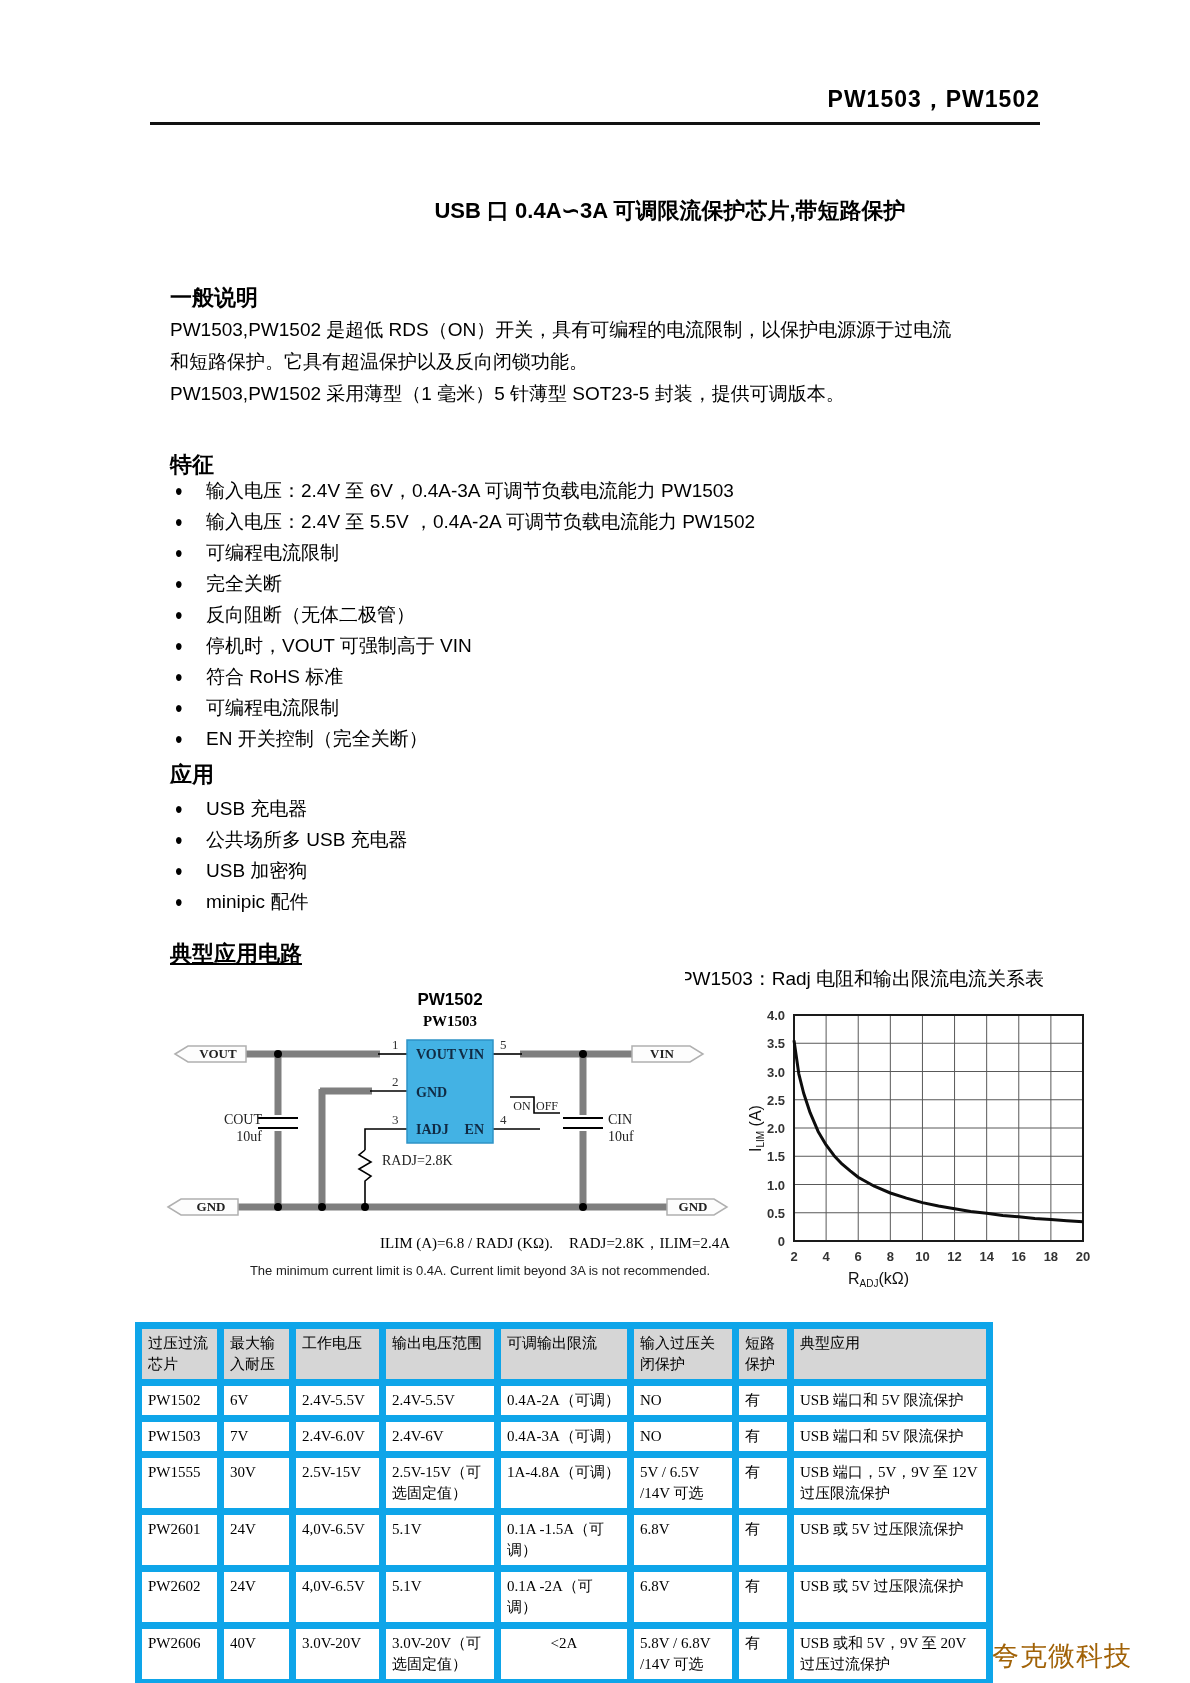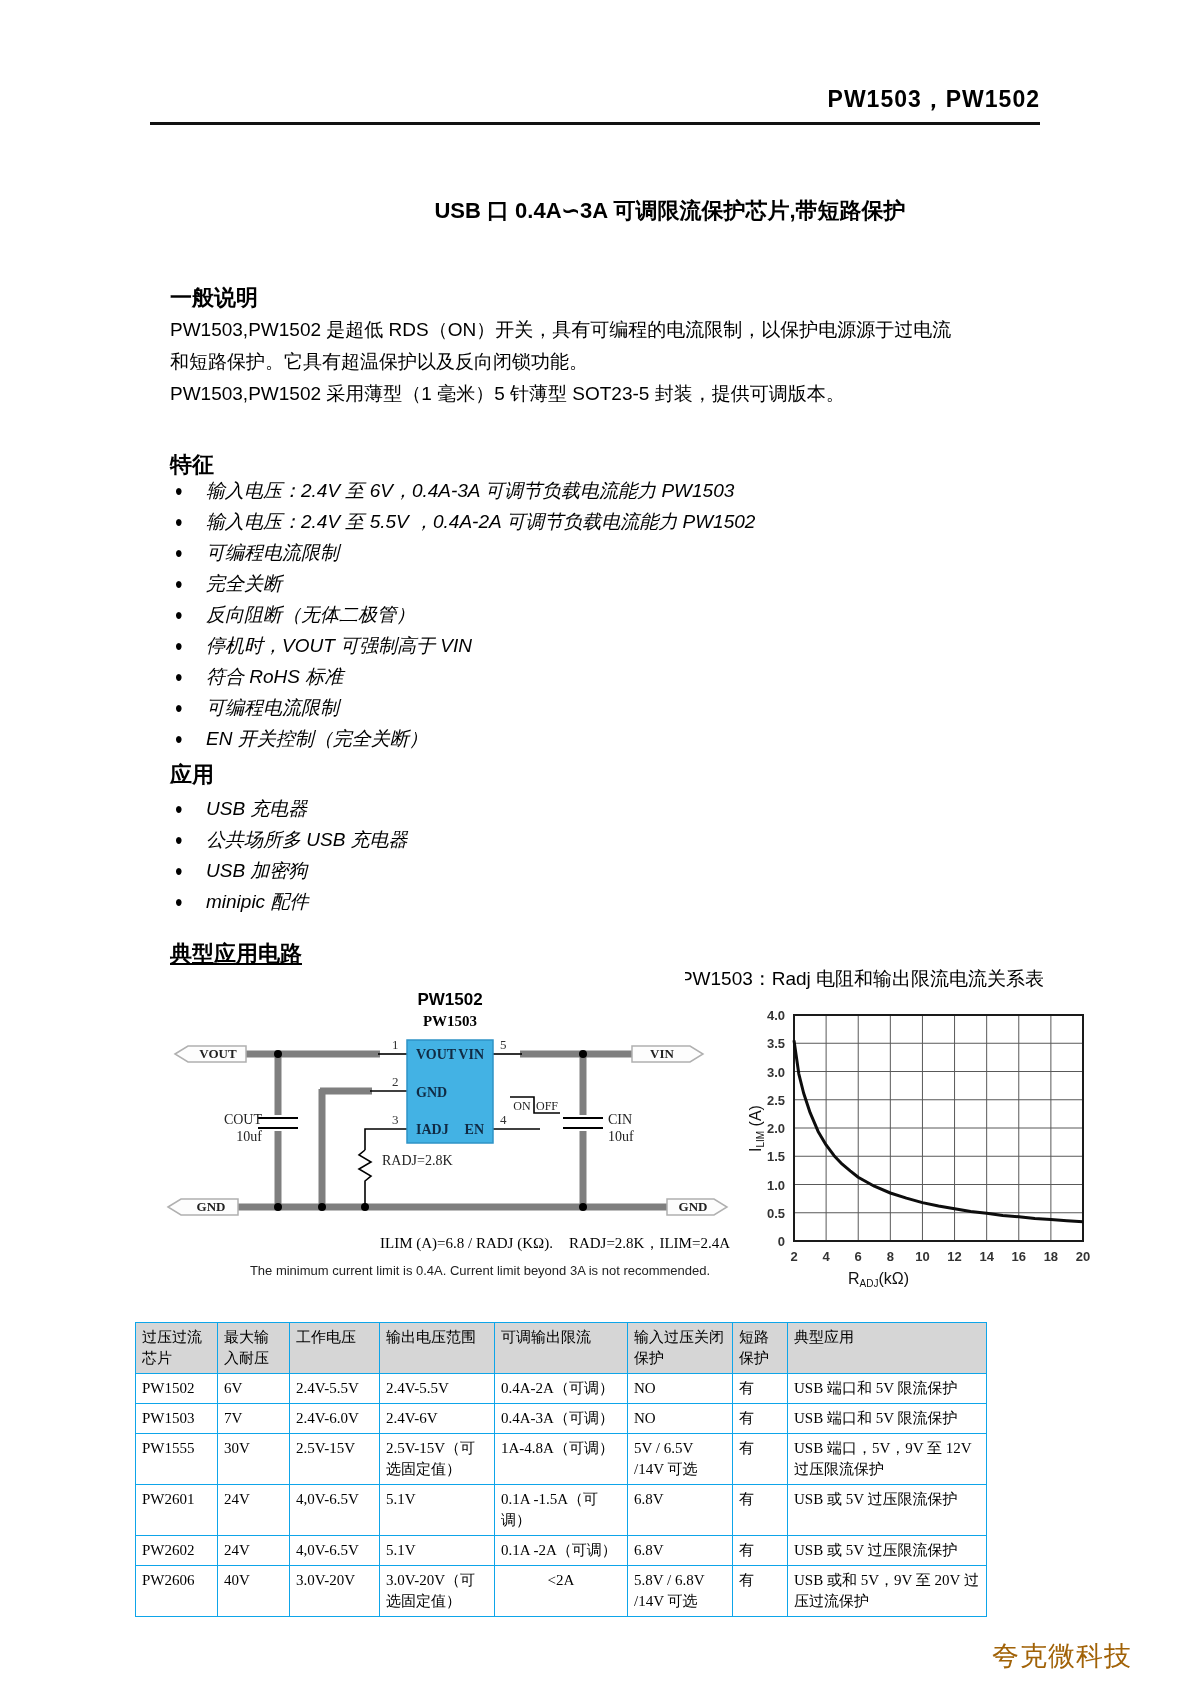--- a/index.html
+++ b/index.html
@@ -12,21 +12,21 @@
 
   .doc-title { position:absolute; top:196px; left:300px; width:740px; text-align:center;
                font-weight:bold; font-size:22px; }
 
   .sec-heading { position:absolute; left:170px; font-weight:bold; font-size:22px; }
   .para { position:absolute; left:170px; width:900px; font-size:19px; line-height:32px; }
 
   ul.bullets { position:absolute; left:170px; width:900px; margin:0; padding:0; list-style:none; }
   ul.bullets li { display:flex; align-items:center; height:31px; padding-left:5px; }
   ul.bullets .blt { width:31px; font-size:13px; transform:scaleY(1.25); flex:none; }
-  ul.bullets .itm { font-size:19px;font-style:italic; }
+  ul.bullets .itm { font-size:19px; }
 
   
   .chip-title1 { font:bold 17px "Liberation Sans",sans-serif; fill:#000; }
   .chip-title2 { font:bold 15px "Liberation Serif",serif; fill:#000; }
   .pin-label { font:bold 14px "Liberation Serif",serif; fill:#102a43; }
   .pin-num   { font:13px "Liberation Serif",serif; fill:#333; }
   .flag { fill:#fdfdfd; stroke:#b0b0b0; stroke-width:1.5; }
   .flag-text { font:bold 13px "Liberation Serif",serif; fill:#222; text-anchor:middle; }
   .comp-label { font:14px "Liberation Serif",serif; fill:#222; }
   .sig-label { font:12px "Liberation Serif",serif; fill:#222; text-anchor:middle; }
@@ -44,21 +44,21 @@
   #chart-xticks text { font:bold 13px "Liberation Sans",sans-serif; fill:#333; text-anchor:middle; }
   #chart-yticks text { font:bold 13px "Liberation Sans",sans-serif; fill:#333; text-anchor:end; }
   #chart-curve { fill:none; stroke:#0d0d0d; stroke-width:3; stroke-linejoin:round; }
   .axis-label { font:16px "Liberation Sans",sans-serif; fill:#111; }
   .axis-sub { font-size:10px; }
 
   
   .spec-table-wrap { position:absolute; left:135px; top:1322px; }
   table.spec { border-collapse:collapse; width:851px; table-layout:fixed;
                font-family:"Liberation Serif",serif; font-size:15px; }
-  table.spec th, table.spec td { border:1px solid #0ea5e9; padding:4px 6px; vertical-align:top;
+  table.spec th, table.spec td { border:7px solid #0ea5e9; padding:4px 6px; vertical-align:top;
                text-align:left; line-height:21px; word-break:break-word; }
   table.spec thead th { background:#d6d6d6; font-weight:normal; }
 
   .watermark { position:absolute; left:992px; top:1638px; font-size:27px; color:#a16207;
                letter-spacing:1px; }
 </style>
 </head>
 <body>
 
 <div class="page">

